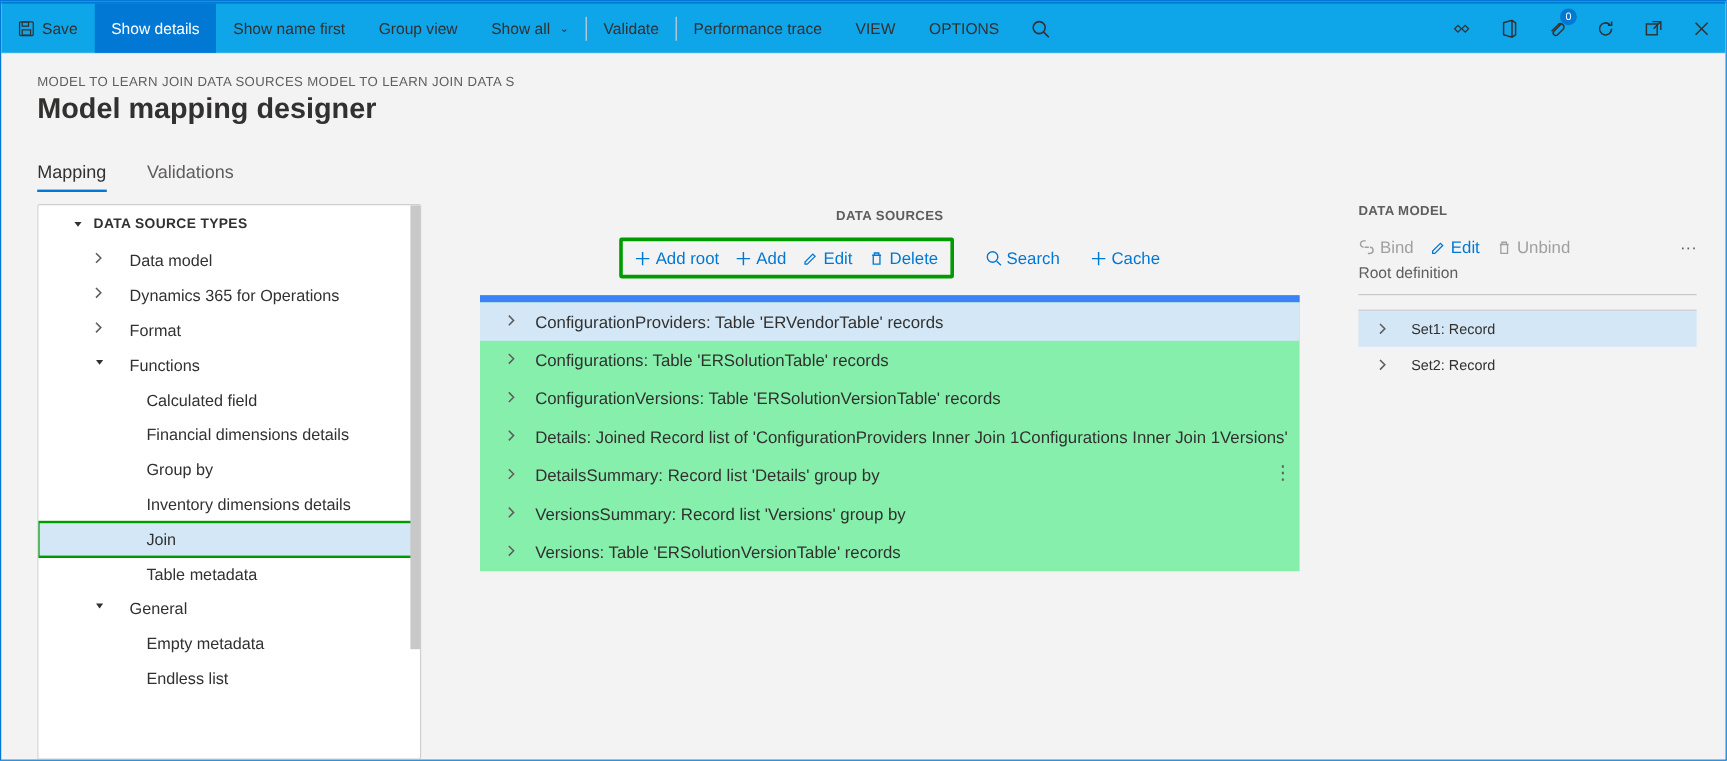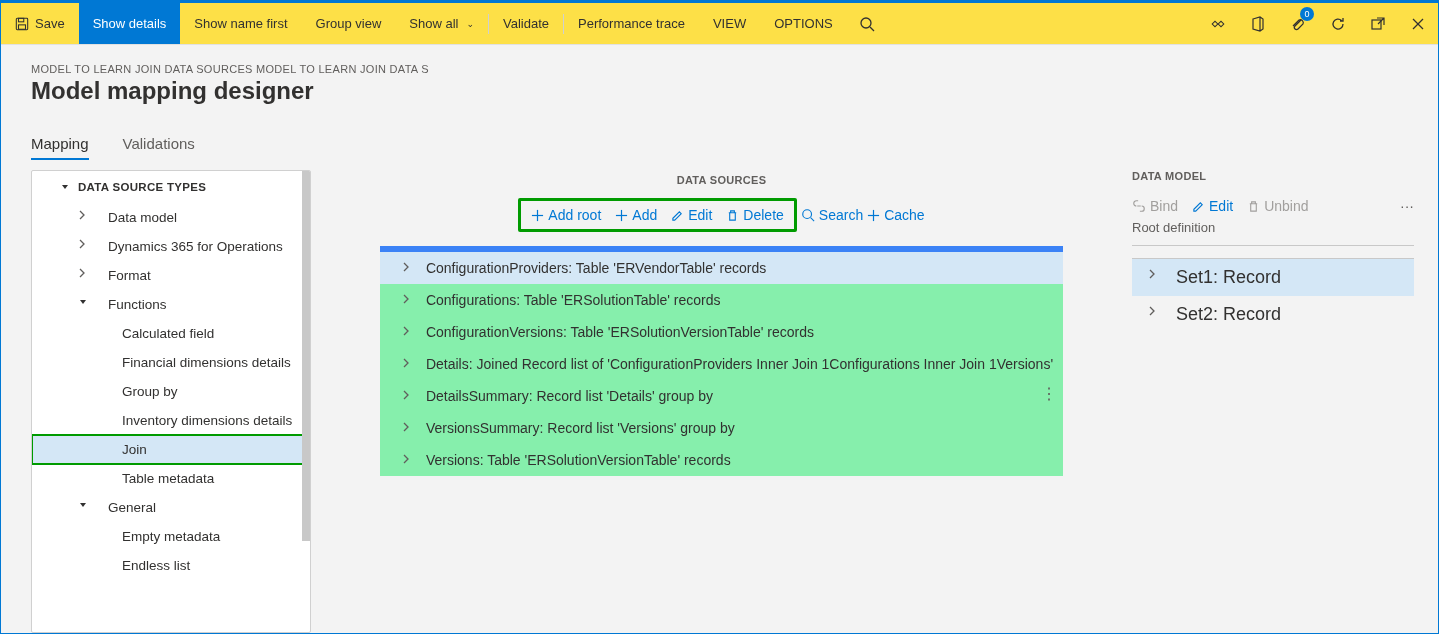--- a/index.html
+++ b/index.html
@@ -9,21 +9,21 @@
     color: #323130;
     background: #f3f3f3;
     width: 1439px;
     height: 634px;
     overflow: hidden;
     border: 1px solid #0078d4;
   }
   
   .top-bar {
     height: 44px;
-    background: #fde047;
+    background: #0ea5e9;
     display: flex;
     align-items: stretch;
     border-bottom: 1px solid #e1e1e1;
     border-top: 2px solid #0078d4;
   }
   .top-bar .cmd {
     display: flex;
     align-items: center;
     padding: 0 14px;
     gap: 6px;
@@ -95,21 +95,21 @@
     font-weight: 400;
   }
   .main-columns {
     display: flex;
     flex: 1;
     overflow: hidden;
     gap: 20px;
   }
   
   .panel-left {
-    width: 280px;
+    width: 320px;
     background: #fff;
     border: 1px solid #d0d0d0;
     border-radius: 2px;
     display: flex;
     flex-direction: column;
     overflow: hidden;
     position: relative;
   }
   .panel-left::after {
     
@@ -161,21 +161,21 @@
   .panel-label {
     font-size: 11px;
     font-weight: 600;
     letter-spacing: 0.3px;
     color: #605e5c;
     margin-bottom: 12px;
   }
   .action-row {
     display: flex;
     align-items: center;
-    gap: 4px;
+    gap: 26px;
     margin-bottom: 14px;
   }
   .action-group {
     display: flex;
     gap: 14px;
     border: 3px solid #009b00;
     padding: 6px 10px;
     border-radius: 2px;
   }
   .link-btn {
@@ -224,21 +224,21 @@
     color: #605e5c;
     padding: 6px 0 10px;
     border-bottom: 1px solid #c8c8c8;
     margin-bottom: 12px;
   }
   .dm-list { border-top: 1px solid #c8c8c8; }
   .dm-item {
     padding: 8px 10px 8px 44px;
     position: relative;
     cursor: pointer;
-    font-size: 18px;
+    font-size: 12px;
   }
   .dm-item .caret { position: absolute; left: 16px; top: 10px; color: #605e5c; }
   .dm-item.selected { background: #d4e7f6; }
   
   svg { display: block; }
   .caret, .icon { width: 12px; height: 12px; }
   .chev-down-sm { font-size: 9px; margin-left: 2px; }
 </style>
 </head>
 <body>

